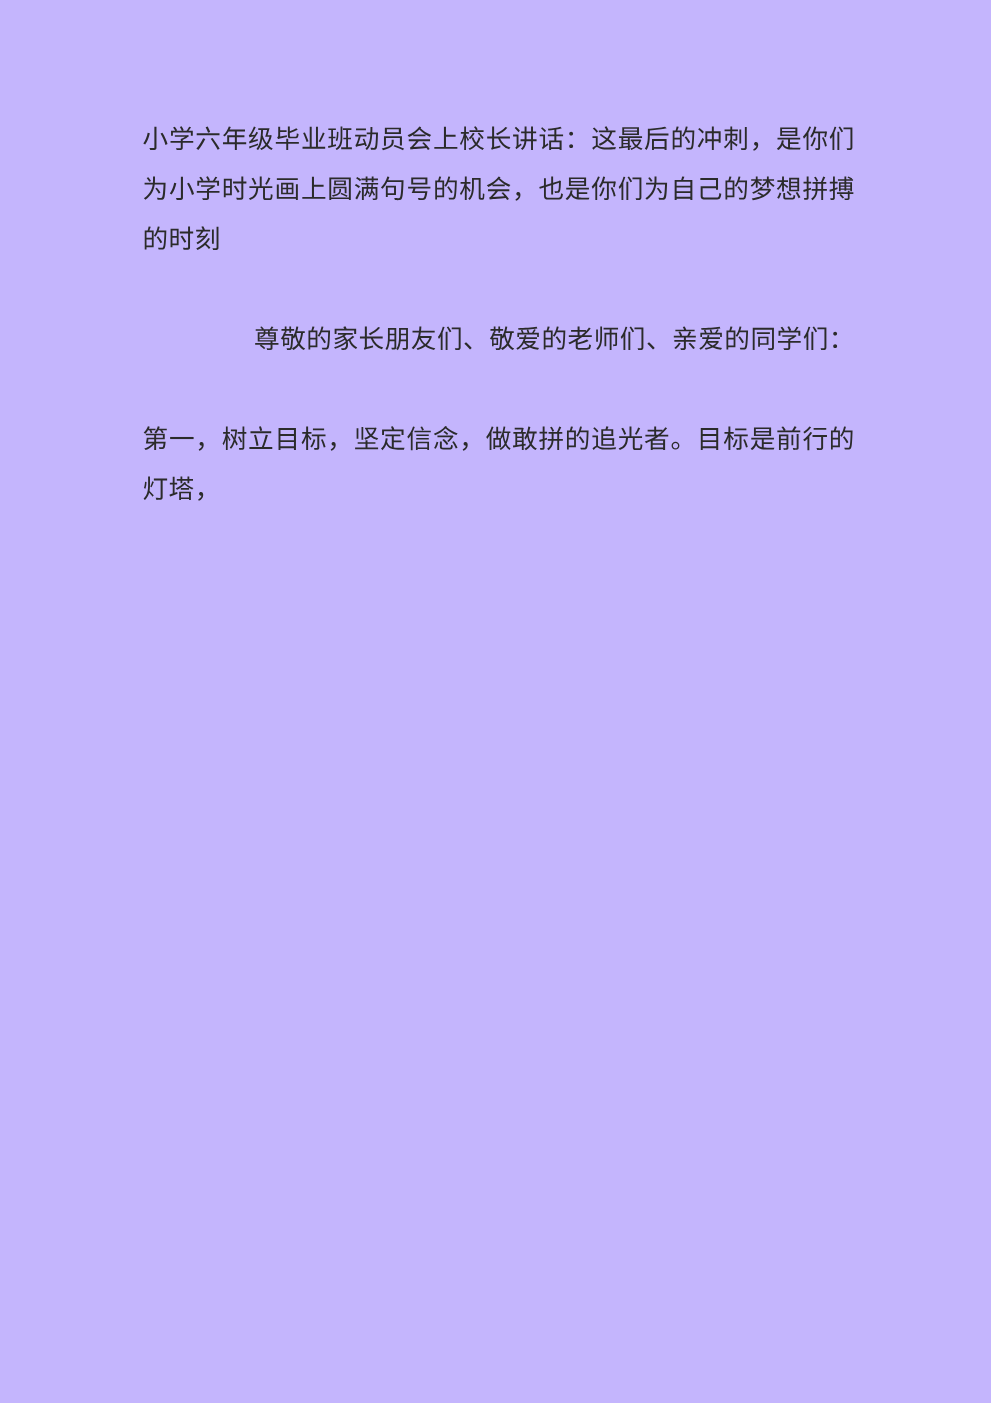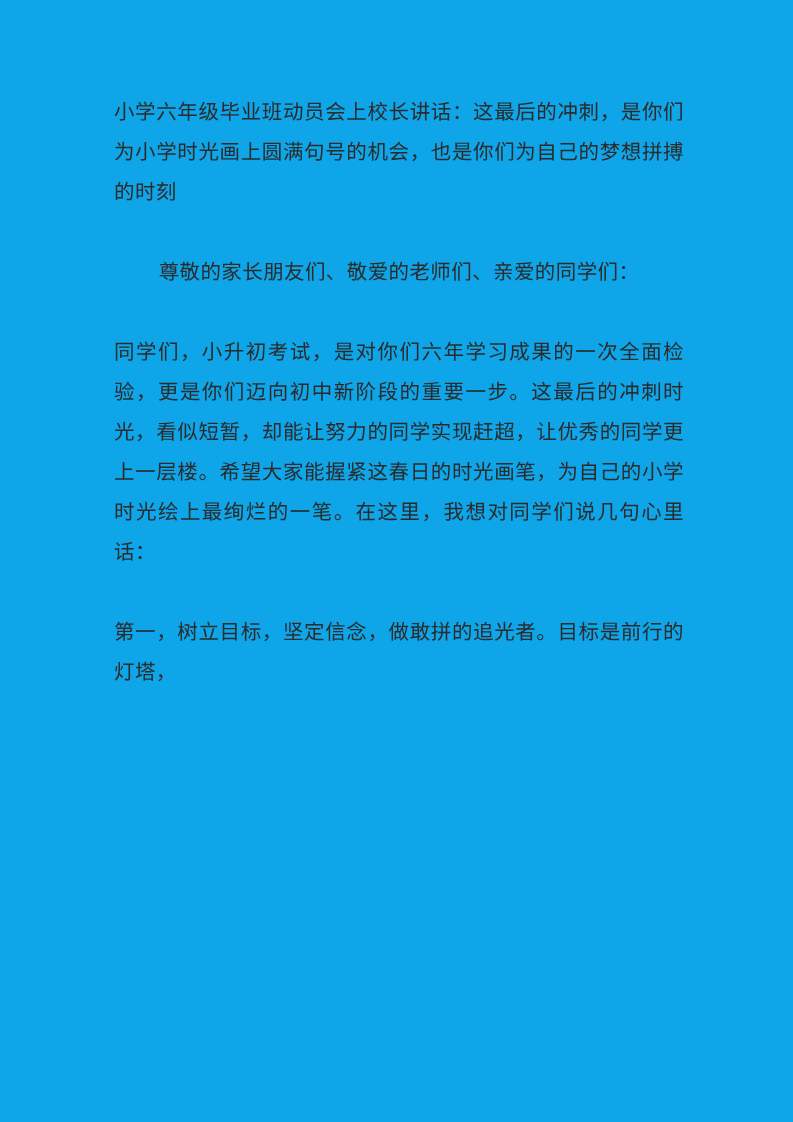--- a/index.html
+++ b/index.html
@@ -8,21 +8,21 @@
     padding: 0;
     background: #ffffff;
   }
   body {
     font-family: "Liberation Serif", "DejaVu Serif", serif;
   }
   .page {
     position: relative;
     width: 793px;
     height: 1122px;
-    background: #0ea5e9;
+    background: #c4b5fd;
     overflow: hidden;
     box-sizing: border-box;
     padding-left: 20px;
   }
   .page-body {
     position: absolute;
     left: 114px;
     top: 92px;
     width: 570px;
   }
@@ -39,33 +39,32 @@
     -webkit-font-smoothing: antialiased;
   }
   .para:last-child {
     margin-bottom: 0;
   }
   
   .para.title {
     margin-bottom: 40px;
   }
   .para.short {
-    text-align: center;
+    text-align: right;
   }
 </style>
 </head>
 <body>
 
 <div class="page">
   <div class="page-body">
 
     <p class="para title">小学六年级毕业班动员会上校长讲话：这最后的冲刺，是你们为小学时光画上圆满句号的机会，也是你们为自己的梦想拼搏的时刻</p>
 
     <p class="para short">尊敬的家长朋友们、敬爱的老师们、亲爱的同学们：</p>
 
 
 
-    <p class="para">同学们，小升初考试，是对你们六年学习成果的一次全面检验，更是你们迈向初中新阶段的重要一步。这最后的冲刺时光，看似短暂，却能让努力的同学实现赶超，让优秀的同学更上一层楼。希望大家能握紧这春日的时光画笔，为自己的小学时光绘上最绚烂的一笔。在这里，我想对同学们说几句心里话：</p>
 
     <p class="para">第一，树立目标，坚定信念，做敢拼的追光者。目标是前行的灯塔，</p>
 
   </div>
 </div>
 
 </body></html>

